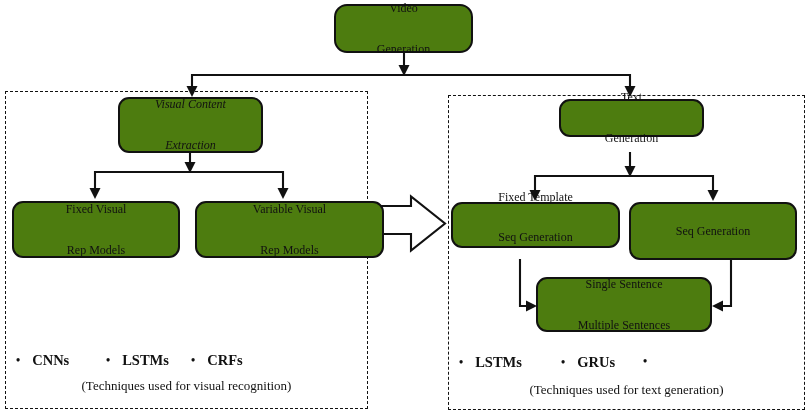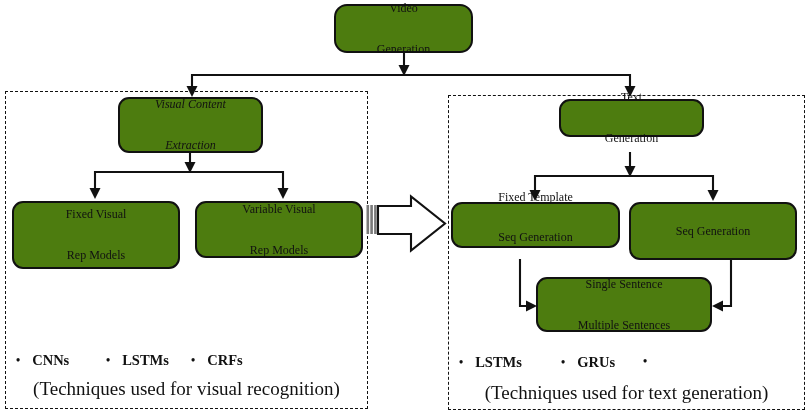--- a/index.html
+++ b/index.html
@@ -28,22 +28,22 @@
   .panel{
     position:absolute;
     box-sizing:border-box;
     border:1.6px dashed #111111;
     background:transparent;
     z-index:0;
   }
   
   #node-video        {left:334px;top:4px;  width:139px;height:49px;border-radius:13px;}
   #node-vce          {left:118px;top:97px; width:145px;height:56px;font-style:italic;}
-  #node-fixed-visual {left:12px; top:201px;width:168px;height:68px;}
-  #node-var-visual   {left:195px;top:201px;width:168px;height:57px;text-align:center;}
+  #node-fixed-visual {left:12px; top:201px;width:168px;height:57px;}
+  #node-var-visual   {left:195px;top:201px;width:189px;height:57px;text-align:center;}
   #node-textgen      {left:559px;top:99px; width:145px;height:38px;}
   #node-fixed-tmpl   {left:451px;top:202px;width:169px;height:46px;justify-content:flex-end;}
   #node-var-tmpl     {left:629px;top:202px;width:168px;height:58px;}
   #node-single       {left:536px;top:277px;width:176px;height:55px;}
   
   #panel-left {left:5px;  top:91px;width:363px;height:318px;}
   #panel-right{left:448px;top:95px;width:357px;height:315px;}
   
   .tech-item{
     position:absolute;
@@ -57,21 +57,21 @@
   #panel-left  .tech-item:nth-of-type(1){left:10px;}
   #panel-left  .tech-item:nth-of-type(2){left:100px;}
   #panel-left  .tech-item:nth-of-type(3){left:185px;}
   #panel-right .tech-item:nth-of-type(1){left:10px;}
   #panel-right .tech-item:nth-of-type(2){left:112px;}
   #panel-right .tech-item:nth-of-type(3){left:194px;}
   .caption{
     position:absolute;
     left:0;right:0;top:286px;
     text-align:center;
-    font-size:19px;
+    font-size:13px;
     z-index:2;white-space:nowrap;
   }
 </style>
 </head>
 <body>
 
 <div id="canvas">
 
   <svg class="overlay" viewBox="0 0 810 419" xmlns="http://www.w3.org/2000/svg">
     <g stroke="#111111" stroke-width="2.1" fill="none">

